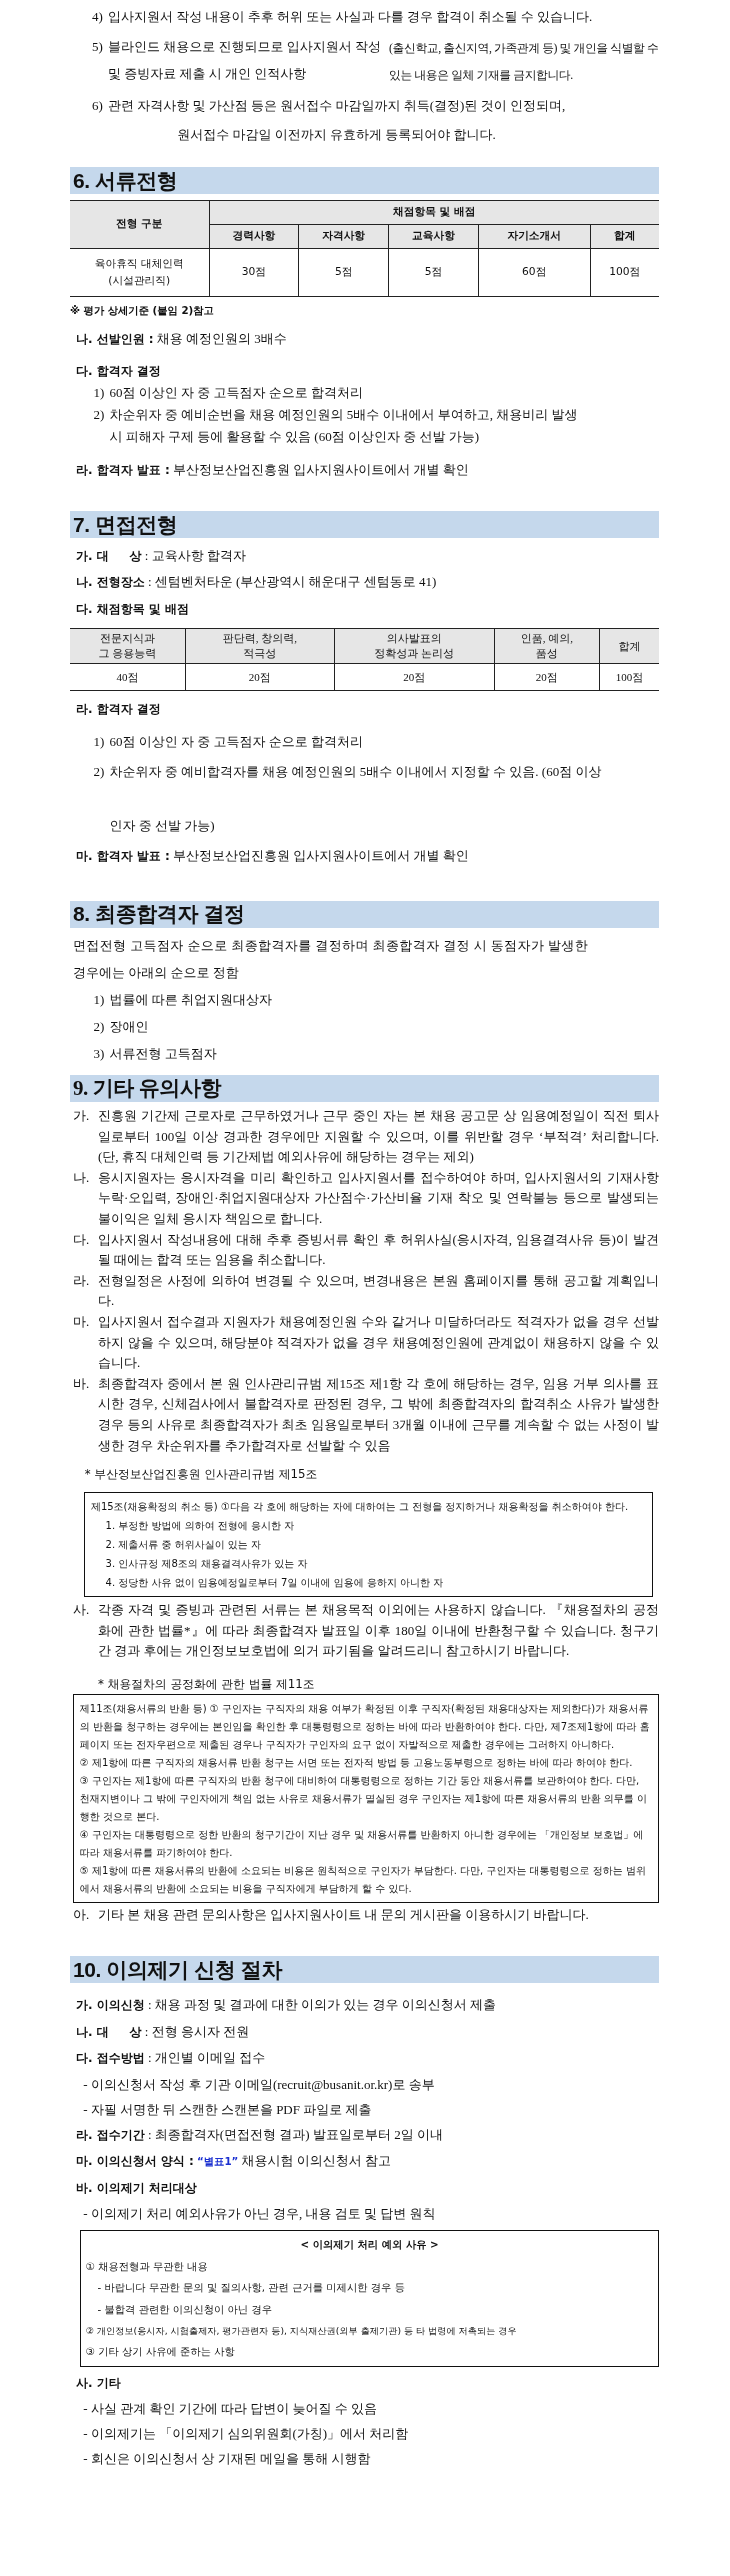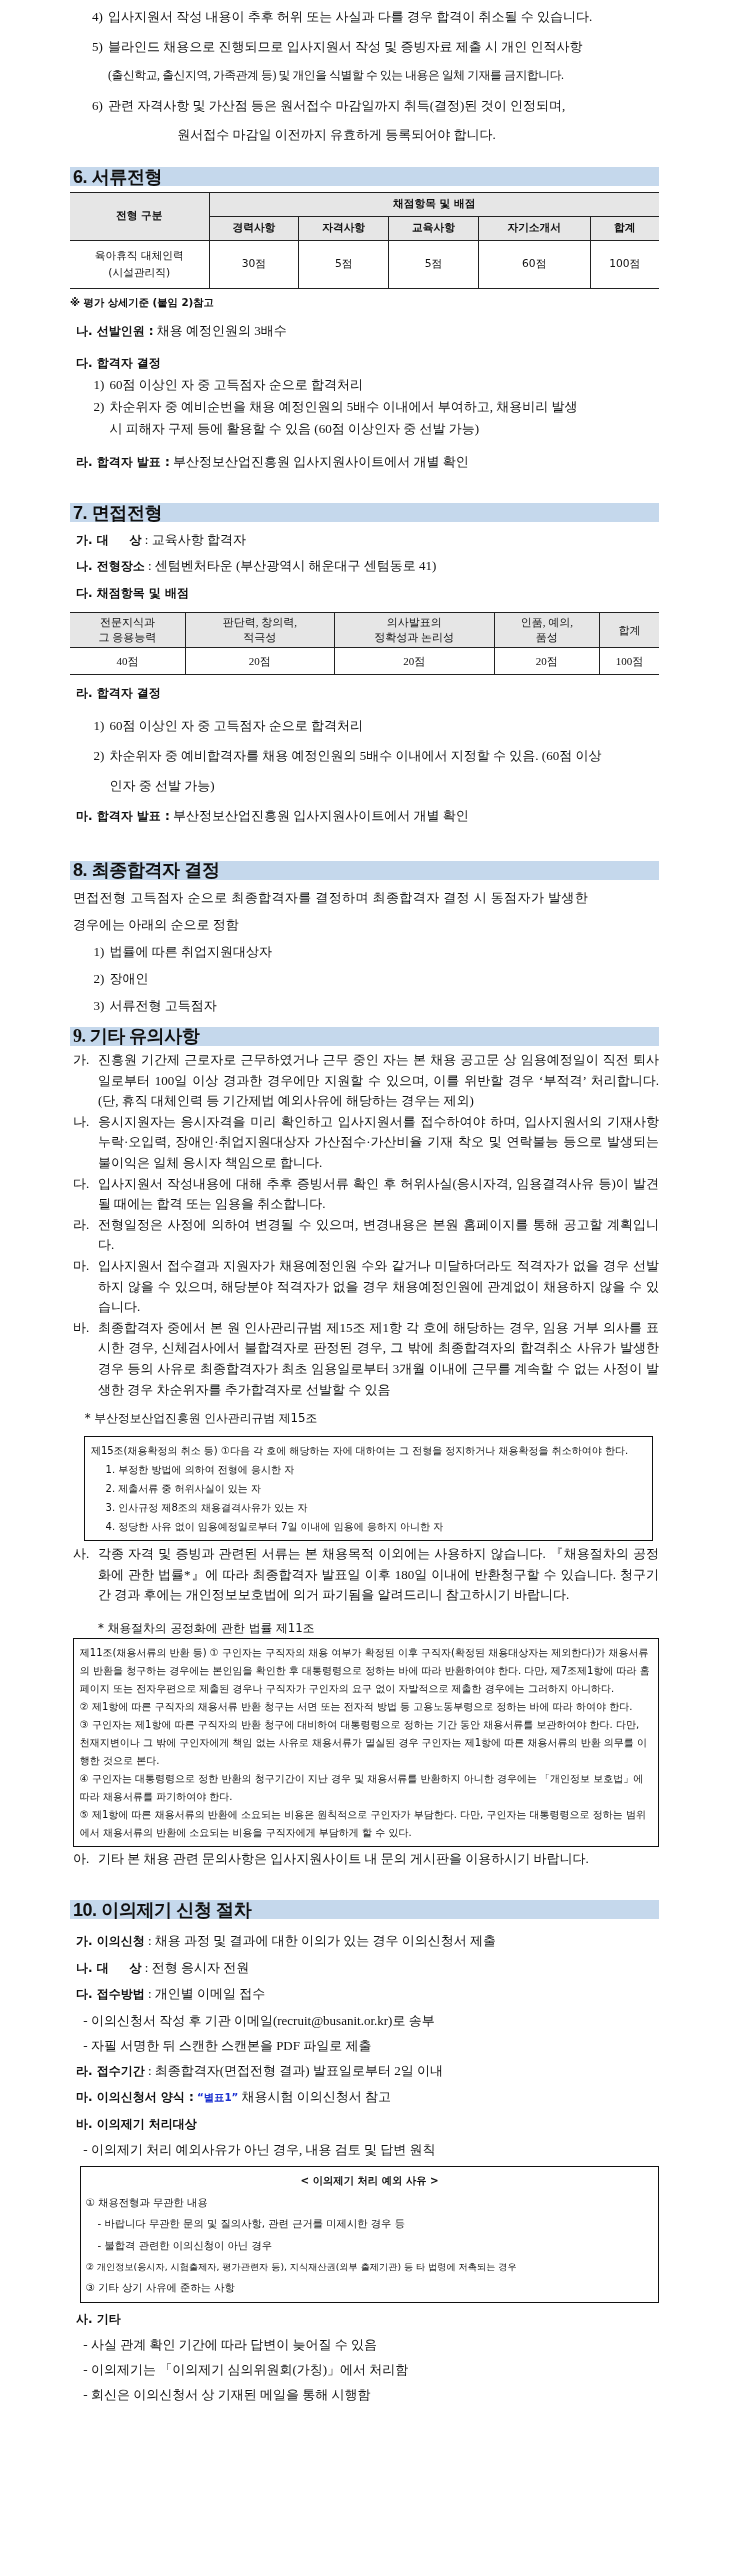--- a/index.html
+++ b/index.html
@@ -2,22 +2,22 @@
 <html style="font-size:11.8px"><head>
 <meta charset="utf-8">
 <style>
   html, body { margin: 0; padding: 0; background: #ffffff; }
   body { width: 731px; min-height: 2576px; font-family: "Liberation Serif", "DejaVu Serif", serif; color: #111; }
   .page { position: relative; width: 589px; margin-left: 70px; padding-top: 2.9px; }
   .p { font-size: 13px; line-height: 27px; margin: 0; }
   .num-item { display: flex; font-size: 13px; line-height: 27px; }
   .num-item .n { width: 16px; flex: none; }
   .indent1 { padding-left: 23.6px; }
-  .section-header { background: #c5d8ec; height: 19px; display: flex; align-items: center; padding-left: 2.9px; margin-top: 20.6px; margin-bottom: 4.4px;
-    font-family: "Liberation Sans", "DejaVu Sans", sans-serif; font-weight: bold; font-size: 18px; letter-spacing: -0.4px; }
+  .section-header { background: #c5d8ec; height: 27px; display: flex; align-items: center; padding-left: 2.9px; margin-top: 20.6px; margin-bottom: 4.4px;
+    font-family: "Liberation Sans", "DejaVu Sans", sans-serif; font-weight: bold; font-size: 21px; letter-spacing: -0.4px; }
   .sub { font-family: "DejaVu Sans", "Liberation Sans", sans-serif; font-weight: bold; font-size: 12px; line-height: 26.5px; padding-left: 5.9px; }
   .kv { font-size: 13px; line-height: 26.5px; padding-left: 5.9px; }
   .kv .k { font-family: "DejaVu Sans", "Liberation Sans", sans-serif; font-weight: bold; font-size: 12px; }
   table.score { border-collapse: collapse; width: 100%; font-family: "DejaVu Sans", "Liberation Sans", sans-serif; font-size: 10.7px; text-align: center; margin: 5.9px 0 4.4px 0; }
   table.score th { background: #e6e6e6; font-weight: bold; border: 0.7px solid #222; padding: 0; height: 23px; }
   table.score td { border: 0.7px solid #222; height: 45px; }
   table.score tr > *:first-child { border-left: none; }
   table.score tr > *:last-child { border-right: none; }
   table.score2 th { font-weight: normal; font-family: "Liberation Serif", serif; font-size: 11px; line-height: 14.7px; height: 34px; }
   table.score2 td { height: 24px; font-family: "Liberation Serif", serif; font-size: 11px; }
@@ -41,21 +41,21 @@
 
 <div class="page">
 
   <div style="padding-left:22px;">
     <div class="num-item">
       <span class="n">4)</span>
       <span>입사지원서 작성 내용이 추후 허위 또는 사실과 다를 경우 합격이 취소될 수 있습니다.</span>
     </div>
     <div class="num-item" style="margin-top:2.9px;">
       <span class="n">5)</span>
-      <span style="display:flex;flex-direction:column;">
+      <span style="display:flex;">
         <span>블라인드 채용으로 진행되므로 입사지원서 작성 및 증빙자료 제출 시 개인 인적사항</span>
         <span style="margin-top:2.2px;font-size:11.8px;letter-spacing:-0.4px;">(출신학교, 출신지역, 가족관계 등) 및 개인을 식별할 수 있는 내용은 일체 기재를 금지합니다.</span>
       </span>
     </div>
     <div class="num-item" style="margin-top:2.9px;">
       <span class="n">6)</span>
       <span style="display:flex;flex-direction:column;text-align:center;">
         <span>관련 자격사항 및 가산점 등은 원서접수 마감일까지 취득(결정)된 것이 인정되며,</span>
         <span style="margin-top:2.2px;">원서접수 마감일 이전까지 유효하게 등록되어야 합니다.</span>
       </span>
@@ -160,21 +160,21 @@
   </tbody>
     </table>
   <div class="sub" style="margin-top:2.9px;">라. 합격자 결정</div>
   <div class="indent1" style="margin-top:4.4px;">
     <div class="num-item" style="line-height:31px;">
       <span class="n">1)</span>
       <span>60점 이상인 자 중 고득점자 순으로 합격처리</span>
     </div>
     <div class="num-item" style="line-height:29.5px;">
       <span class="n">2)</span>
-      <span style="display:flex;flex-direction:column;">
+      <span style="display:flex;flex-direction:column;gap:24px;">
         <span>차순위자 중 예비합격자를 채용 예정인원의 5배수 이내에서 지정할 수 있음. (60점 이상</span>
         <span>인자 중 선발 가능)</span>
       </span>
     </div>
   </div>
   <div class="kv" style="margin-top:2.9px;">
     <span class="k">마. 합격자 발표 :</span>
     <span>부산정보산업진흥원 입사지원사이트에서 개별 확인</span>
   </div>
 

